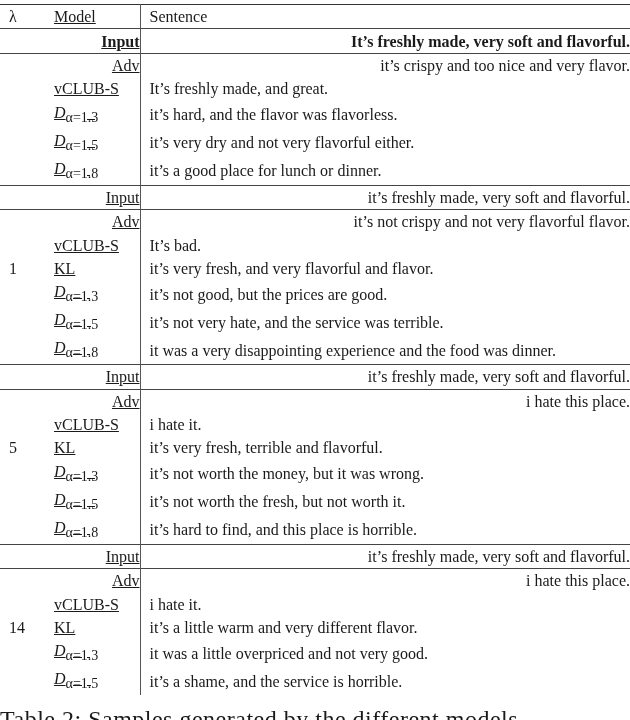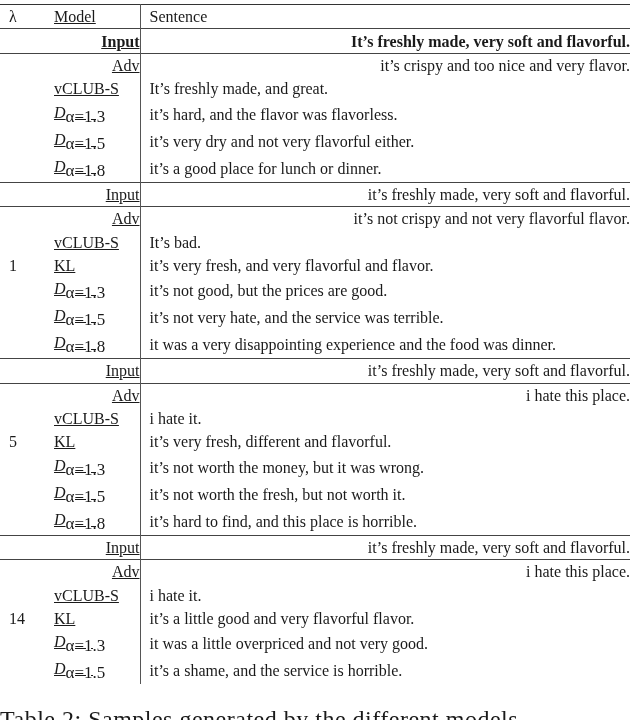--- a/index.html
+++ b/index.html
@@ -31,21 +31,21 @@
     table.samples thead tr { border-top: 1.5px solid #333; }
     td.lam, th.lam { padding-left: 9px !important; }
     td.model, th.model { padding-left: 2px !important; text-decoration: underline; }
     td.sent, th.sent {
       border-left: 1.5px solid #555;
       padding-left: 9px !important;
     }
     tr.sep-top td { border-top: 1.2px solid #444; text-align: right; }
     tr.bold-row td { font-weight: bold; }
     .Dsym { font-style: italic; }
-    .Dsub { font-size: 17px; vertical-align: -4px; }
+    .Dsub { font-size: 14px; vertical-align: -4px; }
     .caption {
       position: absolute; left: 0; top: 706px;
       font-size: 24px; letter-spacing: 0.5px;
       white-space: nowrap; color: #1a1a1a;
     }
   </style>
 </head>
 <body>
 
 <div class="page">
@@ -139,21 +139,21 @@
           <td class="sent">i hate this place.</td>
         </tr>
         <tr class="">
           <td class="lam"></td>
           <td class="model">vCLUB-S</td>
           <td class="sent">i hate it.</td>
         </tr>
         <tr class="">
           <td class="lam">5</td>
           <td class="model">KL</td>
-          <td class="sent">it’s very fresh, different and flavorful.</td>
+          <td class="sent">it’s very fresh, terrible and flavorful.</td>
         </tr>
         <tr class="">
           <td class="lam"></td>
           <td class="model"><span class="Dsym">D</span><span class="Dsub">α=1.3</span></td>
           <td class="sent">it’s not worth the money, but it was wrong.</td>
         </tr>
         <tr class="">
           <td class="lam"></td>
           <td class="model"><span class="Dsym">D</span><span class="Dsub">α=1.5</span></td>
           <td class="sent">it’s not worth the fresh, but not worth it.</td>
@@ -174,21 +174,21 @@
           <td class="sent">i hate this place.</td>
         </tr>
         <tr class="">
           <td class="lam"></td>
           <td class="model">vCLUB-S</td>
           <td class="sent">i hate it.</td>
         </tr>
         <tr class="">
           <td class="lam">14</td>
           <td class="model">KL</td>
-          <td class="sent">it’s a little good and very flavorful flavor.</td>
+          <td class="sent">it’s a little warm and very different flavor.</td>
         </tr>
         <tr class="">
           <td class="lam"></td>
           <td class="model"><span class="Dsym">D</span><span class="Dsub">α=1.3</span></td>
           <td class="sent">it was a little overpriced and not very good.</td>
         </tr>
         <tr class="">
           <td class="lam"></td>
           <td class="model"><span class="Dsym">D</span><span class="Dsub">α=1.5</span></td>
           <td class="sent">it’s a shame, and the service is horrible.</td>

